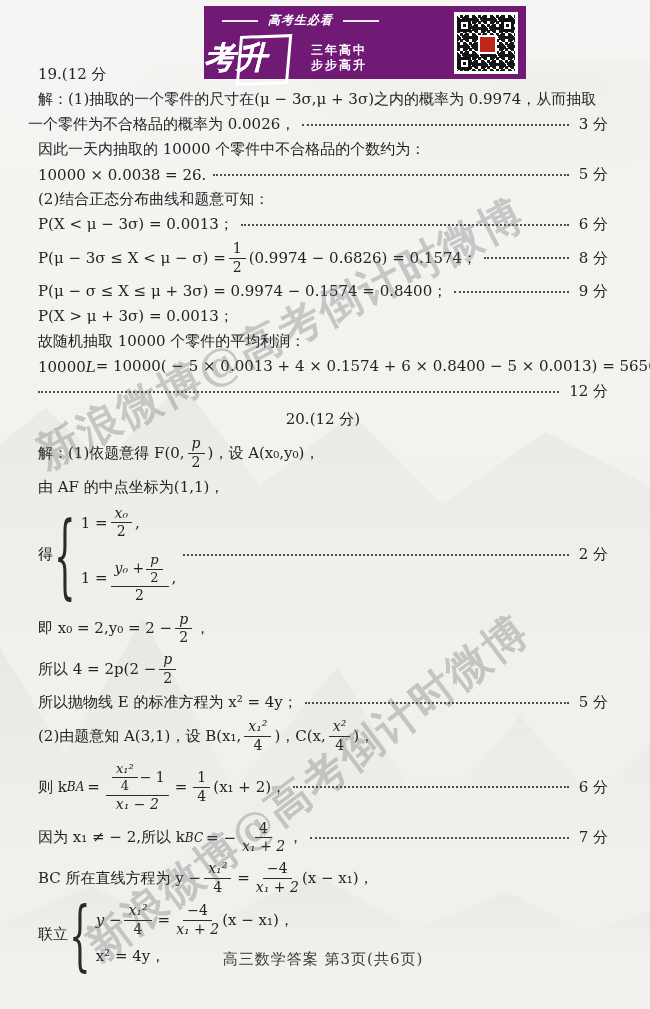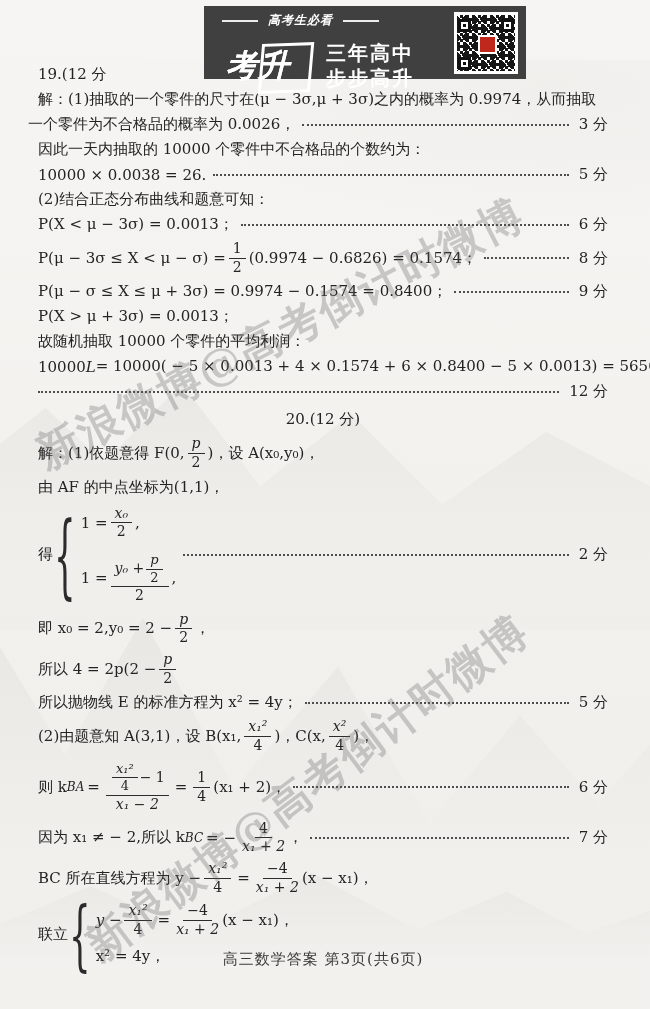--- a/index.html
+++ b/index.html
@@ -23,33 +23,33 @@
       clip-path:polygon(0 55%,14% 35%,30% 60%,48% 28%,64% 58%,78% 38%,90% 60%,100% 48%,100% 100%,0 100%);}
 
   
   .wm{position:absolute;white-space:nowrap;font-size:43px;font-weight:600;
       letter-spacing:2px;color:rgba(95,95,100,.30);transform-origin:left center;z-index:4;}
   #wm1{left:40px;top:428px;transform:rotate(-27deg);}
   #wm2{left:92px;top:922px;transform:rotate(-37deg);}
 
   
   .banner{position:absolute;left:204px;top:6px;width:322px;height:73px;
-          background:#404040;z-index:10;color:#fff;
+          background:#701a75;z-index:10;color:#fff;
           font-family:"DejaVu Sans","Liberation Sans",sans-serif;}
   .tagline-row{display:flex;align-items:center;justify-content:flex-start;
                padding:6px 0 0 18px;gap:10px;}
   .dash{width:36px;border-top:2px solid rgba(255,255,255,.9);}
   .tagline{font-size:12px;font-weight:700;font-style:italic;letter-spacing:1px;}
-  .main-row{display:flex;align-items:center;margin-top:12px;padding-left:22px;}
+  .main-row{display:flex;align-items:center;margin-top:6px;gap:7px;}
   .logo-wrap{position:relative;width:86px;height:46px;display:flex;align-items:center;}
   .logo-frame{position:absolute;left:34px;top:0px;width:46px;height:44px;
               border:3px solid #fff;transform:skewX(-7deg) rotate(-2deg);}
   .logo-text{position:relative;font-size:31px;font-weight:900;font-style:italic;
              letter-spacing:1px;z-index:1;text-shadow:0 0 0 #fff;}
-  .slogan{margin-left:14px;font-size:20px;font-weight:700;line-height:1.25;letter-spacing:2px;}
+  .slogan{margin-left:14px;font-size:12px;font-weight:700;line-height:1.25;letter-spacing:2px;}
   .qr{position:absolute;right:8px;top:6px;width:64px;height:62px;background:#fff;
       padding:3px;box-sizing:border-box;}
   .qr-pattern{width:100%;height:100%;
       background:
         repeating-conic-gradient(from 45deg,#161616 0% 25%,rgba(255,255,255,0) 25% 50%) 0 0/9px 9px,
         repeating-conic-gradient(#161616 0% 25%,#fff 25% 50%) 0 0/6px 6px;}
   .qr-eye{position:absolute;width:13px;height:13px;border:3px solid #111;background:#fff;box-sizing:border-box;}
   .qr-eye::after{content:"";position:absolute;left:2px;top:2px;right:2px;bottom:2px;background:#111;}
   .qr-eye.tl{left:4px;top:7px;} .qr-eye.tr{right:4px;top:7px;} .qr-eye.bl{left:4px;bottom:4px;}
   .qr-center{position:absolute;left:50%;top:50%;width:15px;height:15px;margin:-8px 0 0 -8px;

